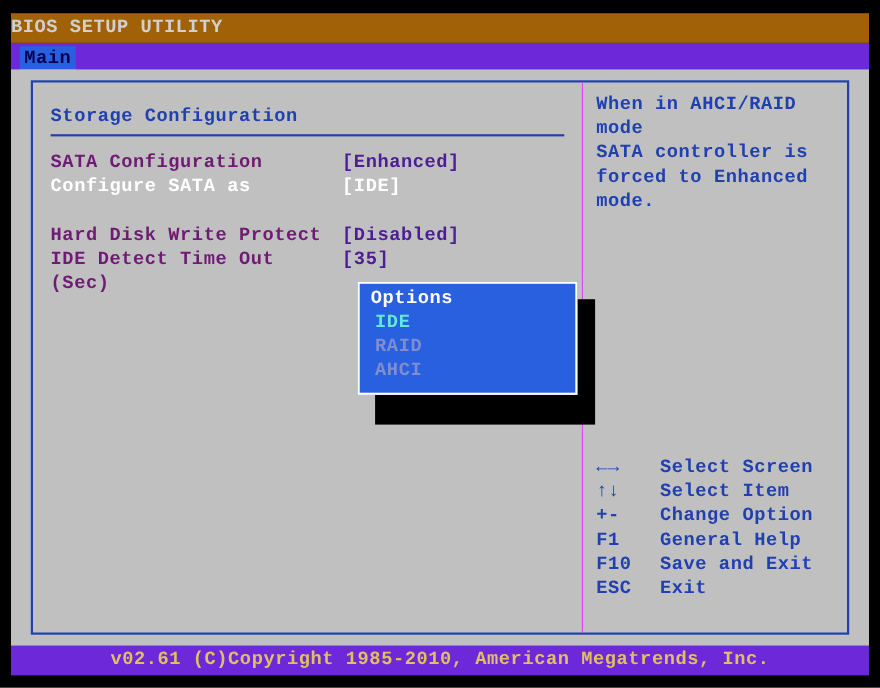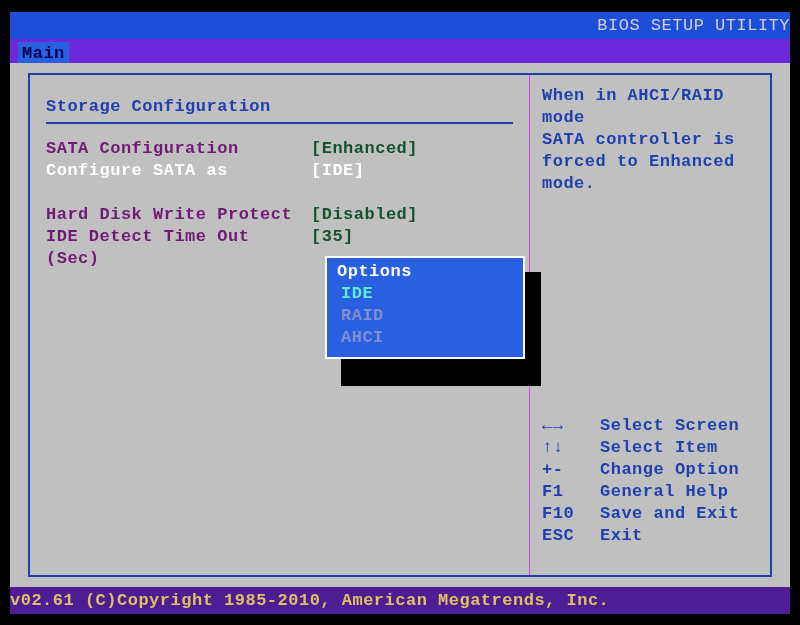--- a/index.html
+++ b/index.html
@@ -20,25 +20,25 @@
     }
     
     .screen {
       width: 100%;
       height: 100%;
       background: #000;
       padding: 12px 10px 10px 10px;
     }
     
     .header-bar {
-      background: #1d4ed8;
+      background: #a16207;
       color: #d0d0d0;
-      text-align: right;
+      text-align: left;
       padding: 4px 0;
-      font-weight: normal;
+      font-weight: bold;
     }
     
     .tab-bar {
       background: #6d28d9;
       padding: 3px 0 1px 0;
       height: 24px;
     }
     
     .tab {
       display: inline-block;
@@ -95,21 +95,21 @@
       color: #701a75;
       width: 265px;
       flex-shrink: 0;
     }
     
     .setting-label.selected {
       color: #fff;
     }
     
     .setting-value {
-      color: #14532d;
+      color: #4c1d95;
     }
     
     .setting-value.selected {
       color: #fff;
     }
     
     .spacer {
       height: 22px;
     }
     
@@ -128,23 +128,23 @@
       color: #2040b0;
       line-height: 22px;
     }
     
     .nav-key {
       width: 58px;
       flex-shrink: 0;
     }
     
     .footer-bar {
-      background: #4c1d95;
+      background: #6d28d9;
       color: #e0c060;
-      text-align: left;
+      text-align: center;
       padding: 4px 0;
     }
     
     .options-popup {
       position: absolute;
       left: 295px;
       top: 181px;
       background: #2860e0;
       border: 2px solid #fff;
       width: 200px;

